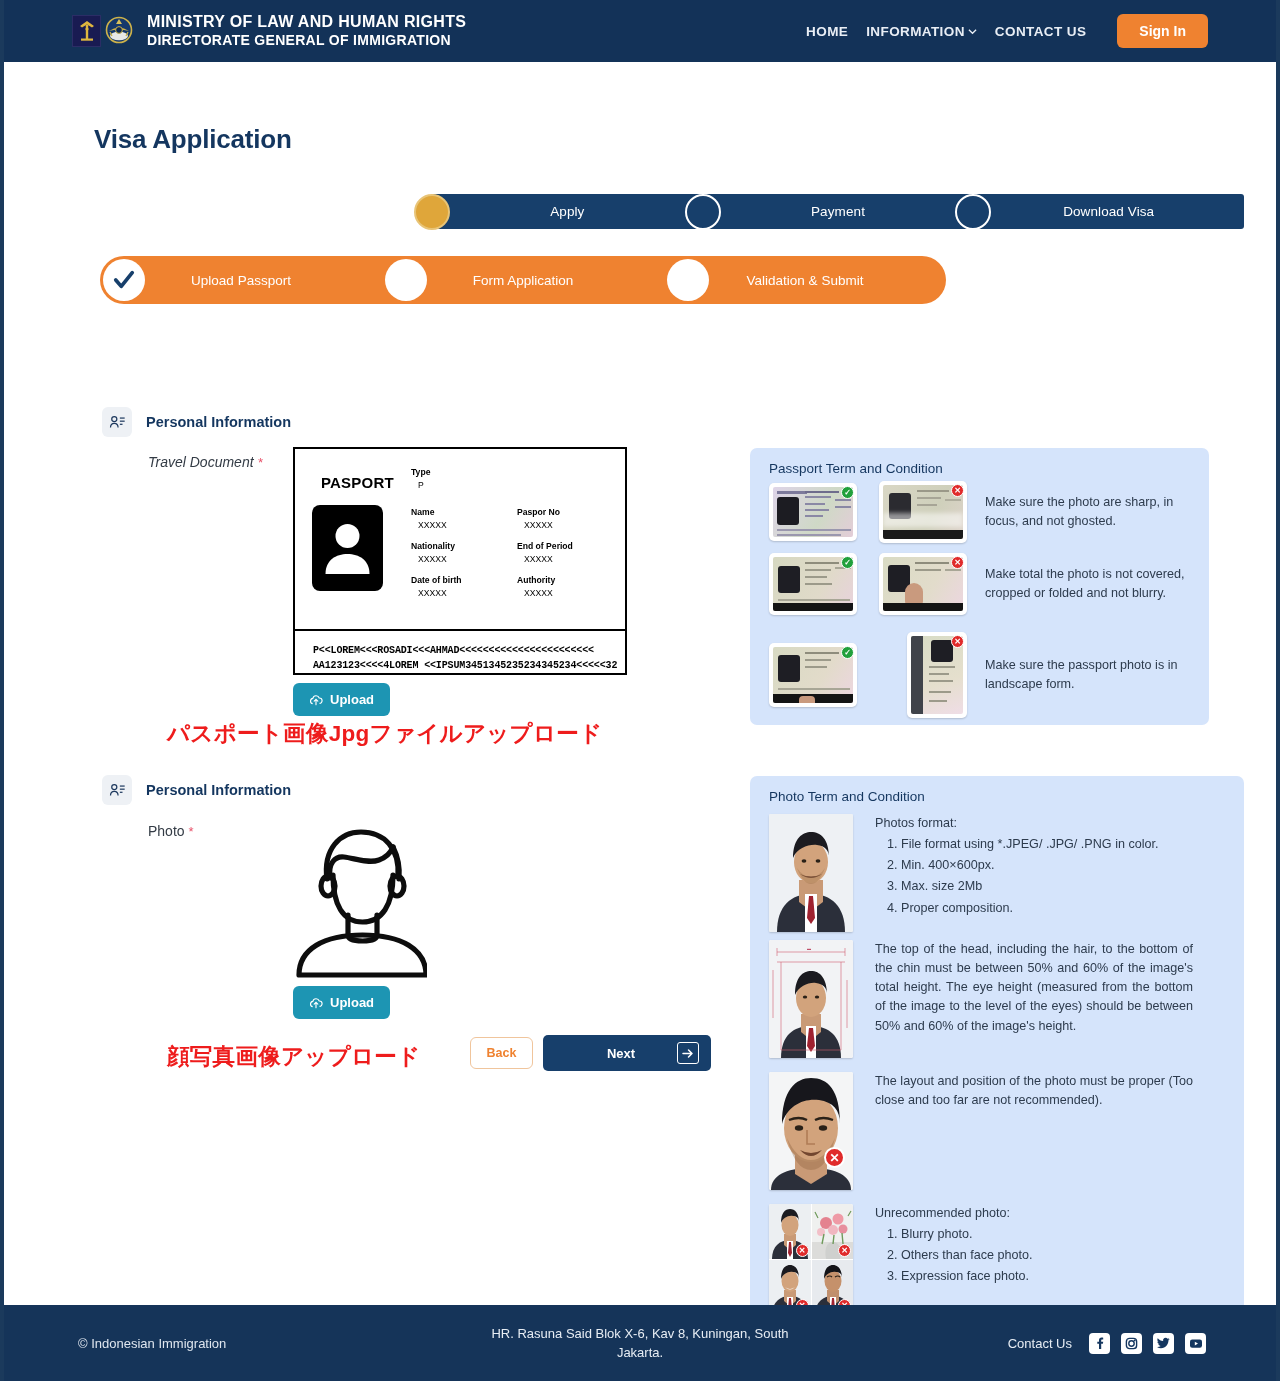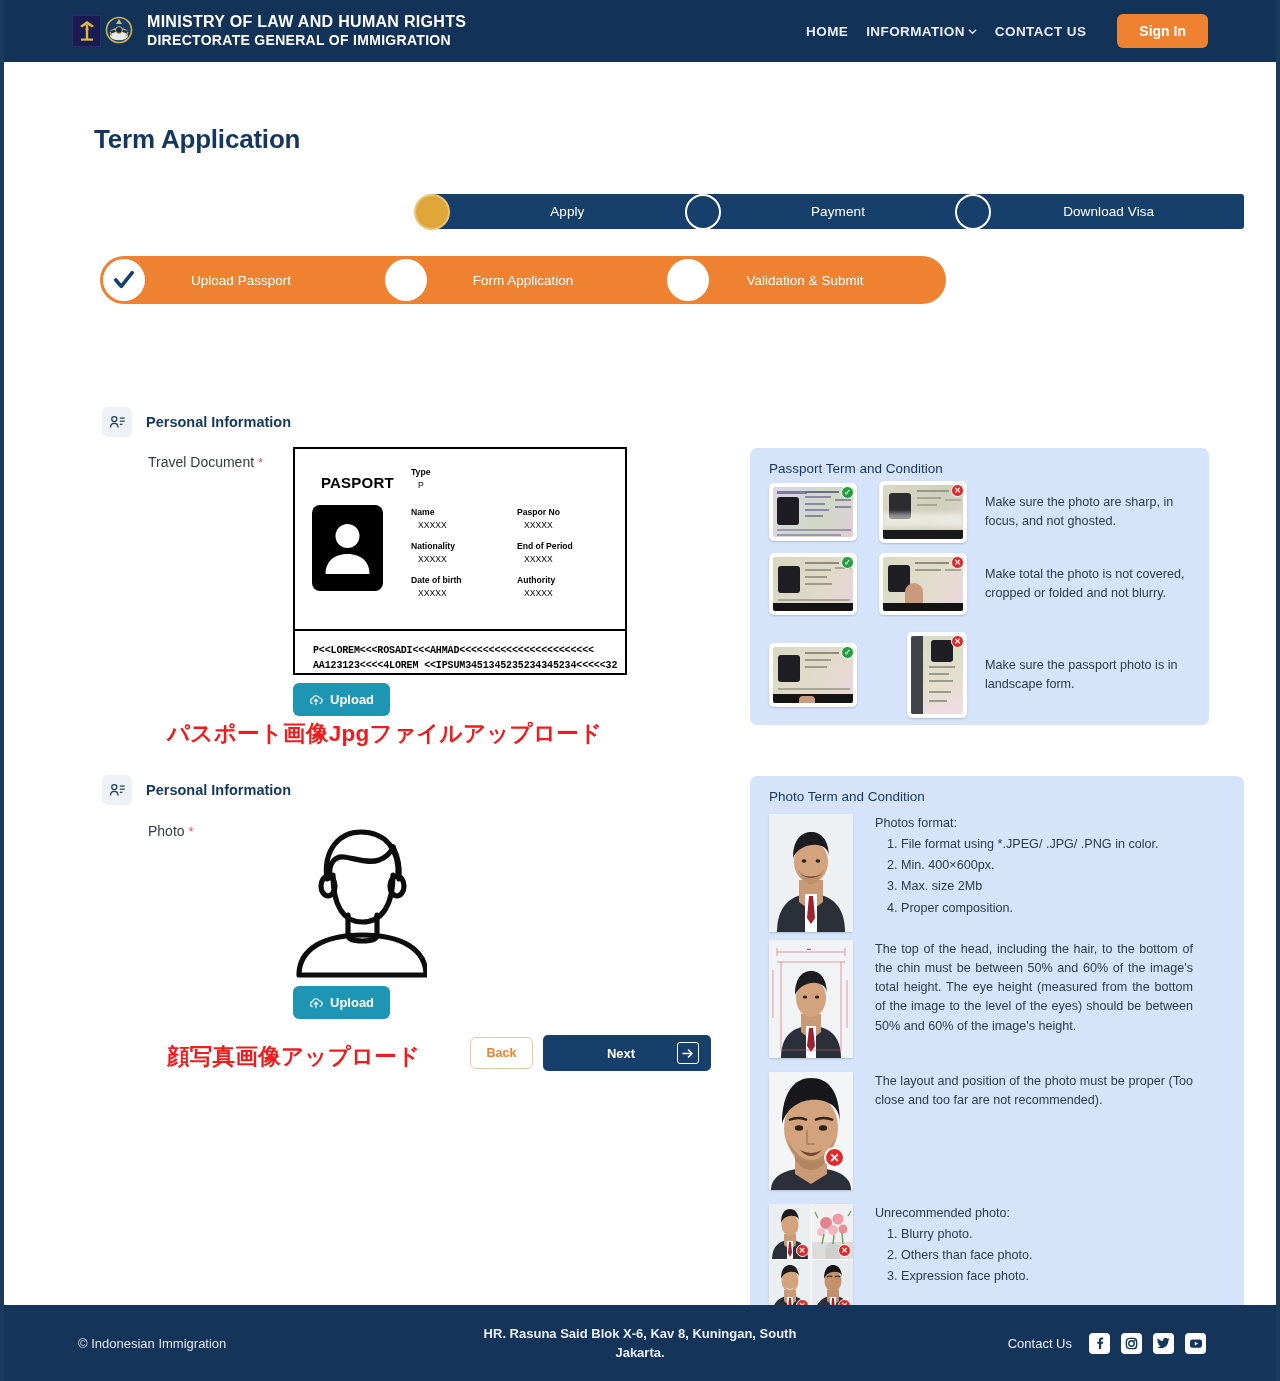--- a/index.html
+++ b/index.html
@@ -230,21 +230,21 @@
   
   .footer {
     position: absolute; left: 0; bottom: 0;
     width: 1272px; height: 76px;
     background: #153459;
     display: flex; align-items: center;
   }
   .f-copy { position: absolute; left: 74px; color: #dfe6ef; font-size: 13px; }
   .f-addr {
     position: absolute; left: 50%; transform: translateX(-50%);
-    width: 330px; text-align: center; color: #e7edf4; font-size: 13px; line-height: 1.5; font-weight: bold;
+    width: 330px; text-align: center; color: #e7edf4; font-size: 13px; line-height: 1.5;
   }
   .f-right {
     position: absolute; right: 70px; display: flex; align-items: center; gap: 11px;
   }
   .f-contact { color: #e7edf4; font-size: 13px; margin-right: 6px; }
   .soc {
     width: 21px; height: 21px; background: #ffffff; border-radius: 4px;
     display: flex; align-items: center; justify-content: center;
   }
 </style>
@@ -292,21 +292,21 @@
       <a href="#">
           <span>CONTACT US</span>
         </a>
       <button class="signin">Sign In</button>
     </div>
   </div>
 
   <div class="main">
 
     <div class="title-row">
-      <div class="page-title">Term Application</div>
+      <div class="page-title">Visa Application</div>
     </div>
 
     <div class="topsteps">
       <div class="tstep">
         <div class="tcircle done"></div>
         <div class="lbl">Apply</div>
       </div>
       <div class="tstep">
         <div class="tcircle todo"></div>
         <div class="lbl">Payment</div>
@@ -344,21 +344,21 @@
             <circle cx="5.6" cy="5.4" r="2.7" fill="none" stroke="#1f3a5f" stroke-width="1.3"></circle>
             <path d="M1.6 14.4 C1.6 11.4 3.6 10 5.6 10 C7.6 10 9.6 11.4 9.6 14.4" fill="none" stroke="#1f3a5f" stroke-width="1.3"></path>
             <line x1="11.5" y1="4.3" x2="16.6" y2="4.3" stroke="#1f3a5f" stroke-width="1.3"></line>
             <line x1="11.5" y1="7.6" x2="16.6" y2="7.6" stroke="#1f3a5f" stroke-width="1.3"></line>
             <line x1="11.5" y1="10.9" x2="14.3" y2="10.9" stroke="#1f3a5f" stroke-width="1.3"></line>
           </svg>
         </div>
         <div class="sec-title">Personal Information</div>
       </div>
 
-      <div class="field-label" style="left:144px; top:299px;">
+      <div class="field-label" style="left:144px; top:299px;font-style:italic;">
         <span>Travel Document</span>
         <span class="req">*</span>
       </div>
 
       <div class="passport">
         <div class="pp-top">
           <div class="pp-word">PASPORT</div>
           <div style="position:absolute; left:116px; top:18px;">
             <div class="pp-k">Type</div>
             <div class="pp-v">P</div>

